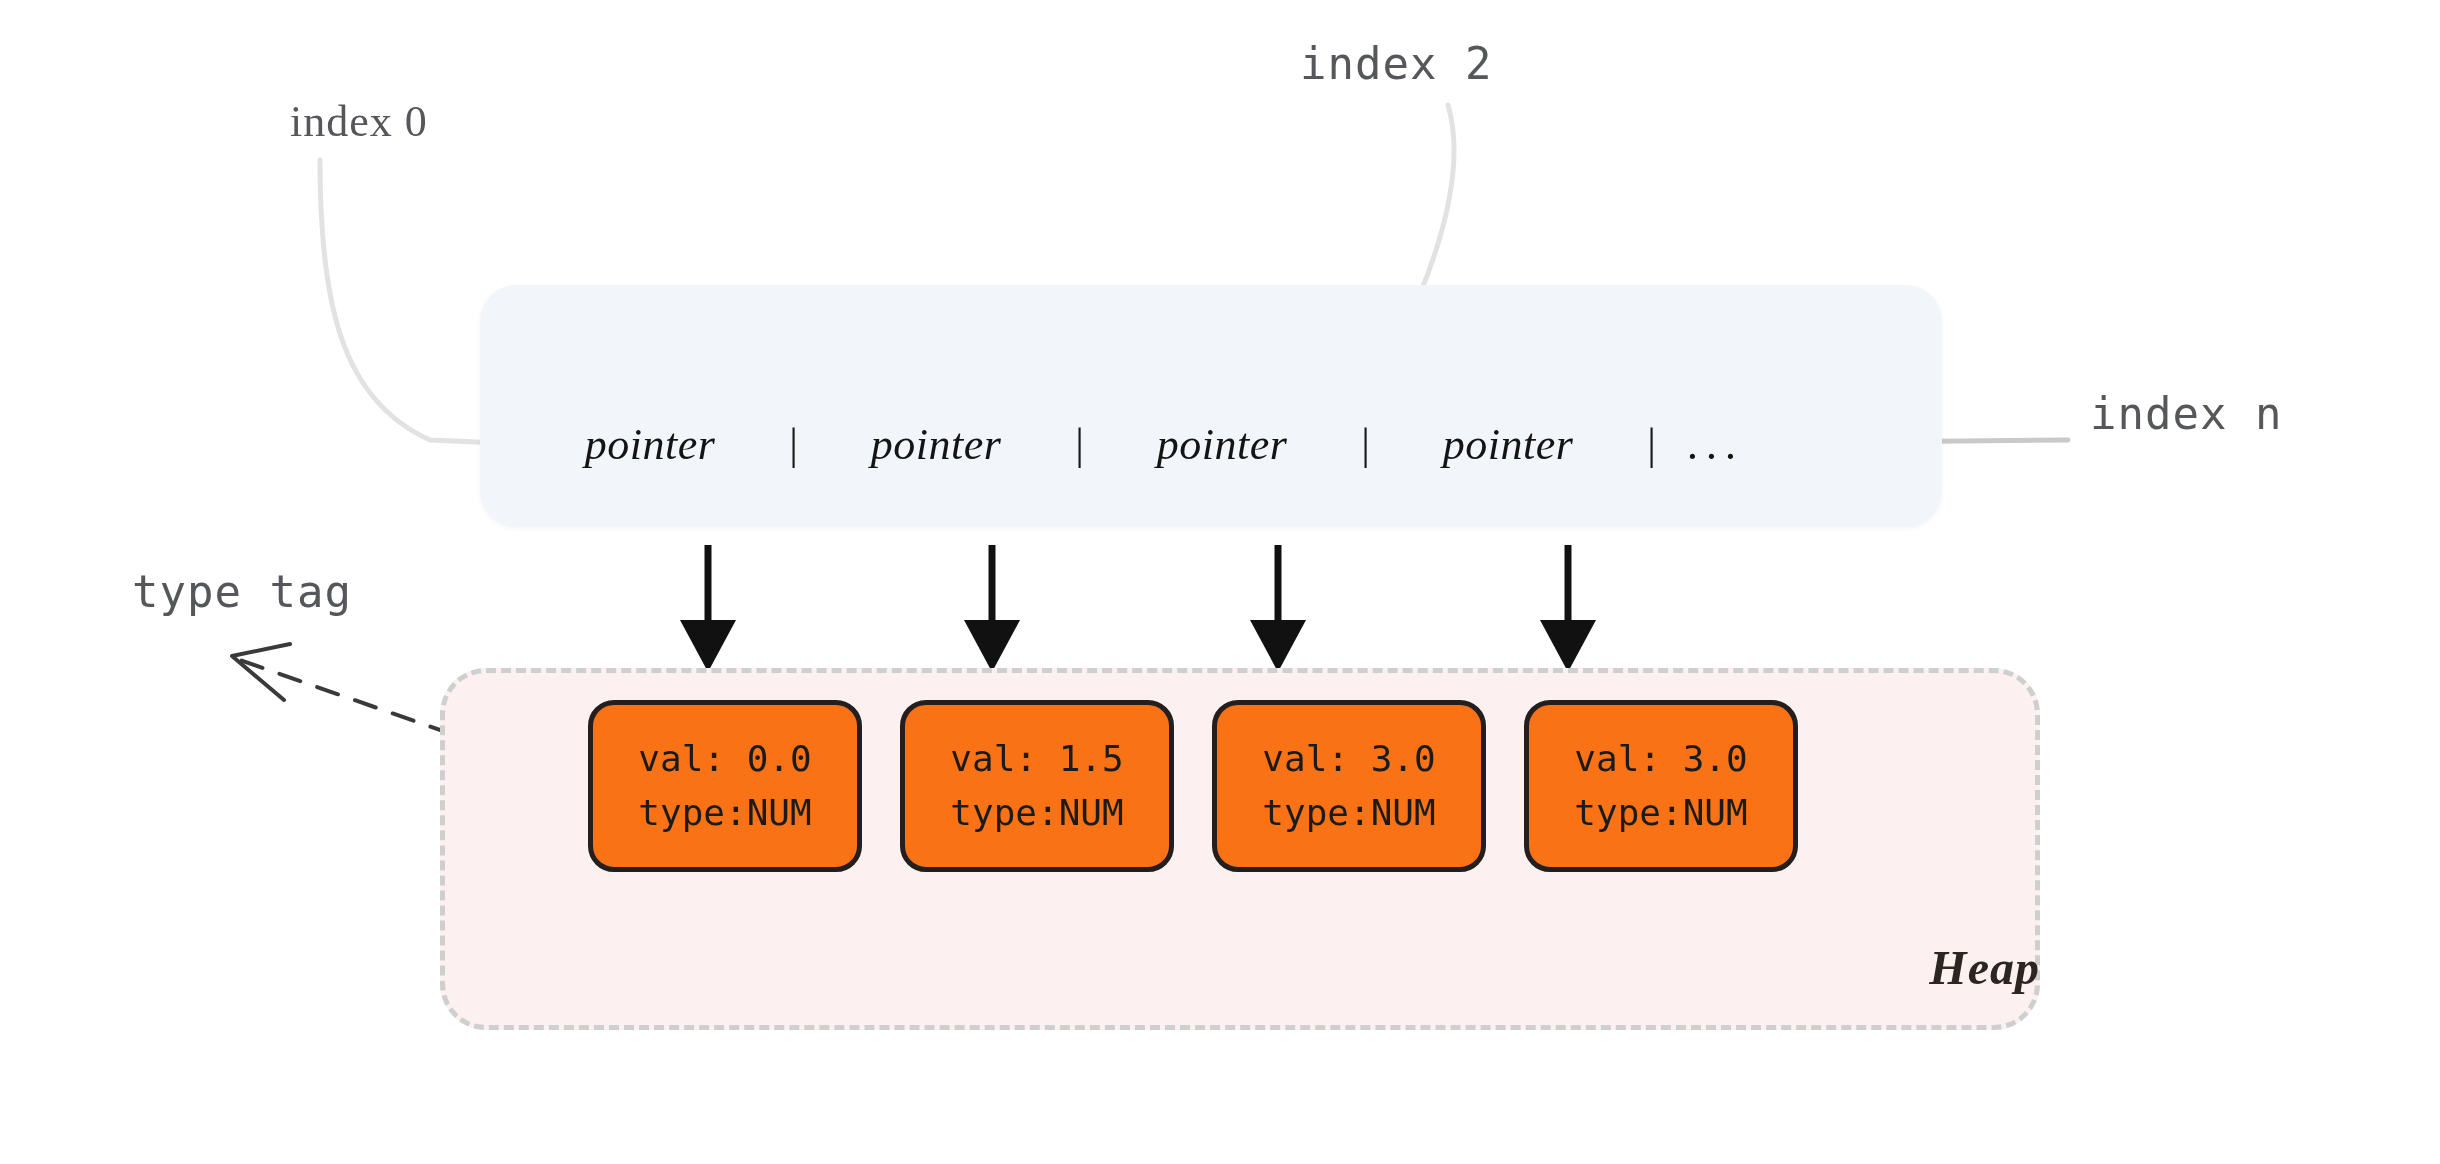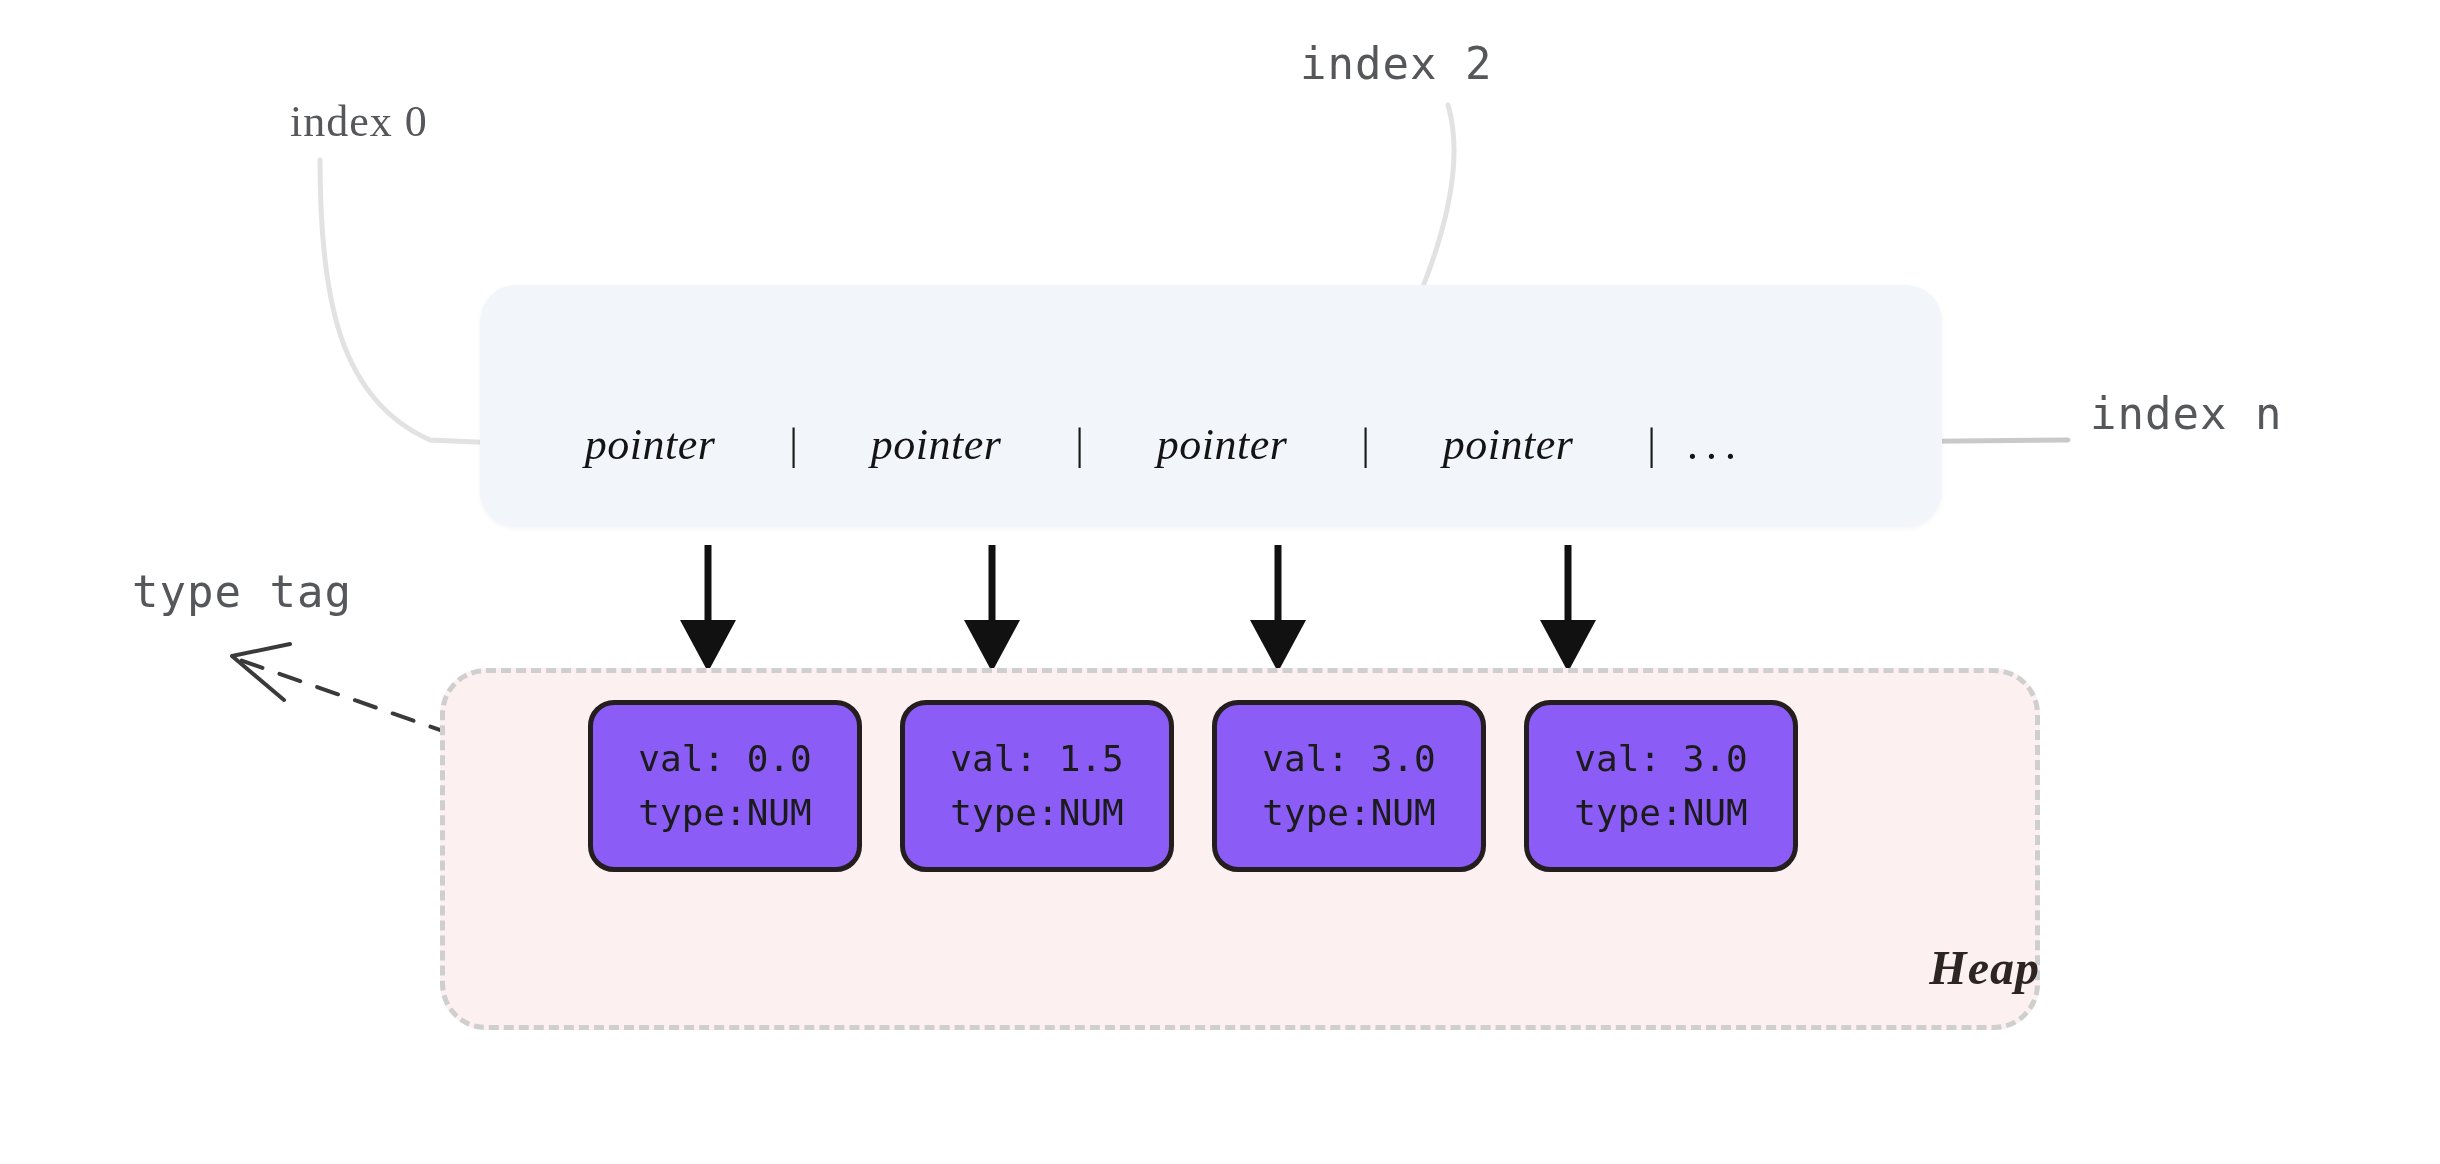--- a/index.html
+++ b/index.html
@@ -96,21 +96,21 @@
     color: #2d2522;
     letter-spacing: 1px;
   }
 
   
   .heap-cell {
     position: absolute;
     top: 700px;
     width: 274px;
     height: 172px;
-    background: #8b5cf6;
+    background: #f97316;
     border: 5px solid #241f1e;
     border-radius: 26px;
     box-sizing: border-box;
     display: flex;
     flex-direction: column;
     align-items: center;
     justify-content: center;
     font-family: "DejaVu Sans Mono", monospace;
     font-size: 36px;
     color: #1b1b1b;

